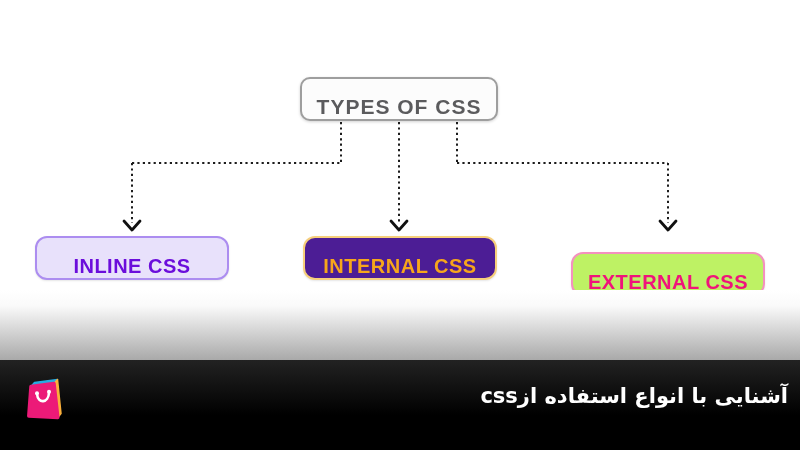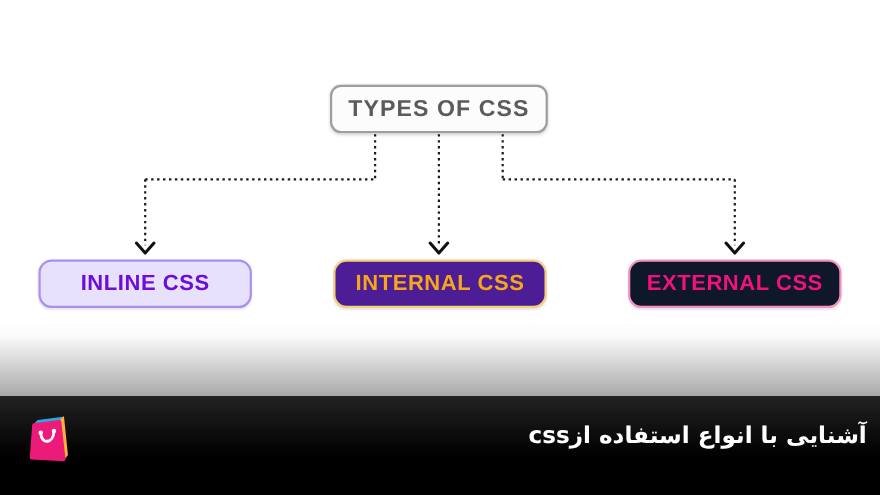--- a/index.html
+++ b/index.html
@@ -16,21 +16,21 @@
 
   .connectors {
     position: absolute;
     left: 0; top: 0;
     width: 800px; height: 300px;
   }
 
   .node {
     position: absolute;
     display: flex;
-    align-items: center;
+    align-items: flex-end;
     justify-content: center;
     border-radius: 12px;
     font-weight: 800;
   }
 
   .node-root {
     left: 300px; top: 77px;
     width: 198px; height: 44px;
     background: #fcfcfc;
     border: 2px solid #9e9e9e;
@@ -60,23 +60,24 @@
 
   .node-internal {
     left: 303px;
     background: #4c1d95;
     border-color: #f7cf7b;
     color: #f7a61b;
   }
 
   .node-external {
     left: 571px;
-    background: #0f172a;
+    background: #bef264;
     border-color: #f491be;
     color: #f0137b;
+    margin-top: 16px;
   }
 
   .fade {
     position: absolute;
     left: 0; top: 290px;
     width: 800px; height: 88px;
     background: linear-gradient(to bottom, #ffffff 0%, #fafafa 18%, #8e8e8e 100%);
   }
 
   .footer {

